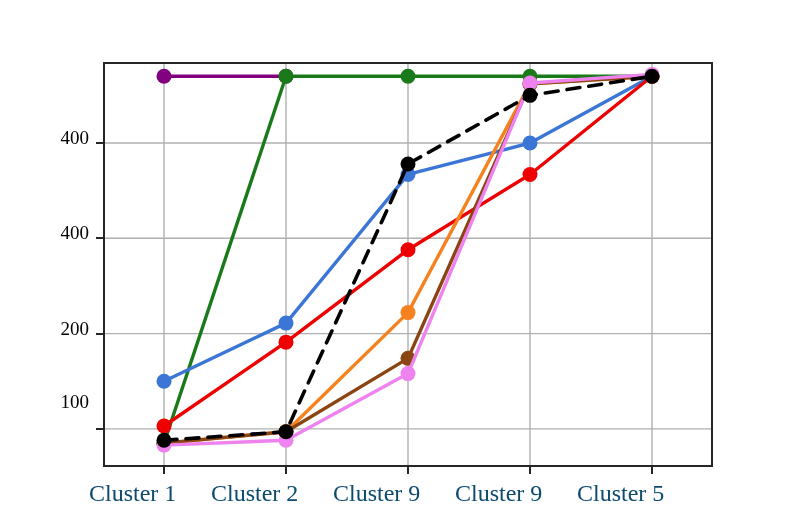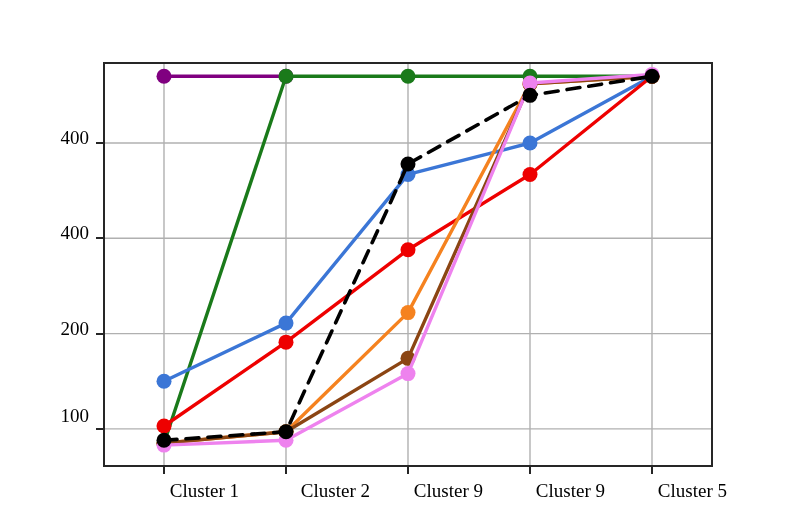--- a/index.html
+++ b/index.html
@@ -2,21 +2,21 @@
 <html><head>
 <meta charset="utf-8">
 <style>
   html,body{margin:0;padding:0;background:#ffffff;}
   body{width:793px;height:529px;overflow:hidden;font-family:"Liberation Serif",serif;}
   #stage{position:relative;width:793px;height:529px;background:#fff;}
   #plot-area{position:absolute;left:103px;top:62px;width:610px;height:405px;}
   #frame{position:absolute;inset:0;border:2px solid #262626;box-sizing:border-box;pointer-events:none;}
   svg#chart-svg{position:absolute;left:0;top:0;width:610px;height:405px;display:block;}
   .ytick-label{position:absolute;text-align:right;font-size:19px;color:#000;line-height:1;white-space:nowrap;}
-  .xtick-label{position:absolute;text-align:right;font-size:19px;color:#000000;line-height:1;white-space:nowrap;}
+  .xtick-label{position:absolute;text-align:left;font-size:24px;color:#0c4a6e;line-height:1;white-space:nowrap;}
   .tickmark{position:absolute;background:#262626;}
   .ytickmark{width:7px;height:2px;left:-7px;}
   .xtickmark{height:7px;width:2px;top:405px;}
 </style>
 </head>
 <body>
 
 <div id="stage">
 
   <div id="plot-area">
@@ -91,28 +91,28 @@
           <circle cx="183.00" cy="369.74" r="7.5" fill="#000000"></circle>
           <circle cx="305.00" cy="101.96" r="7.5" fill="#000000"></circle>
           <circle cx="427.00" cy="33.35" r="7.5" fill="#000000"></circle>
           <circle cx="549.00" cy="14.29" r="7.5" fill="#000000"></circle>
         </g>
       </svg>
     <div id="frame"></div>
   </div>
 
   <div id="ytick-labels">
-      <div class="ytick-label" style="left: 0px; width: 89px; top: 406px;">100</div>
+      <div class="ytick-label" style="left: 0px; width: 89px; top: 392px;">100</div>
       <div class="ytick-label" style="left: 0px; width: 89px; top: 318.588px;">200</div>
       <div class="ytick-label" style="left: 0px; width: 89px; top: 223.294px;">400</div>
       <div class="ytick-label" style="left: 0px; width: 89px; top: 128px;">400</div>
     </div>
   <div id="xtick-labels">
       <div class="xtick-label" style="left: 89px; width: 150px; top: 481px;">Cluster 1</div>
-      <div class="xtick-label" style="left: 220px; width: 150px; top: 481px;">Cluster 2</div>
+      <div class="xtick-label" style="left: 211px; width: 150px; top: 481px;">Cluster 2</div>
       <div class="xtick-label" style="left: 333px; width: 150px; top: 481px;">Cluster 9</div>
       <div class="xtick-label" style="left: 455px; width: 150px; top: 481px;">Cluster 9</div>
       <div class="xtick-label" style="left: 577px; width: 150px; top: 481px;">Cluster 5</div>
     </div>
   <div id="tickmarks">
       <div class="tickmark ytickmark" style="left: 96px; top: 427.882px;"></div>
       <div class="tickmark ytickmark" style="left: 96px; top: 332.588px;"></div>
       <div class="tickmark ytickmark" style="left: 96px; top: 237.294px;"></div>
       <div class="tickmark ytickmark" style="left: 96px; top: 142px;"></div>
       <div class="tickmark xtickmark" style="left: 163px; top: 467px;"></div>

